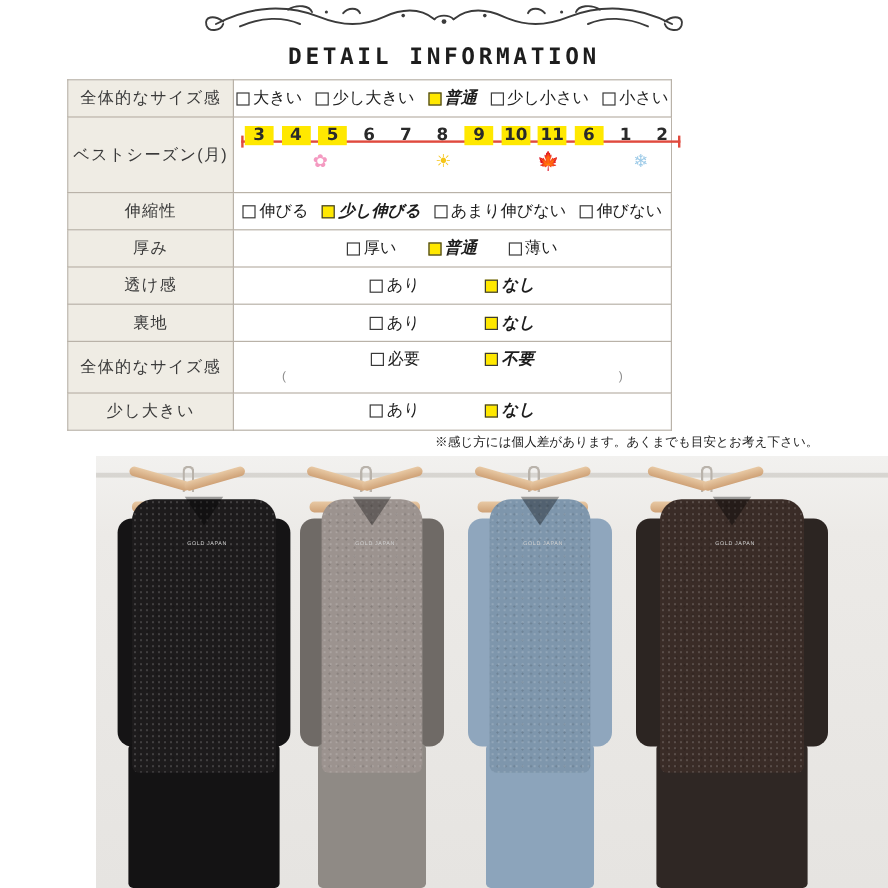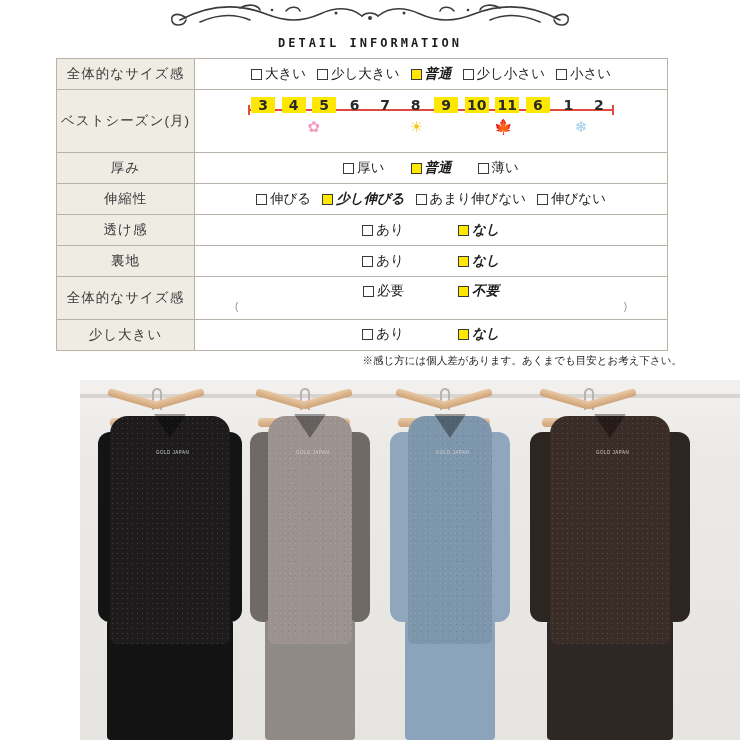--- a/index.html
+++ b/index.html
@@ -21,34 +21,34 @@
     width: 740px;
     height: 34px;
     display: flex;
     align-items: center;
     justify-content: center;
   }
 
   
   .title {
     text-align: center;
-    font-size: 12px;
+    font-size: 19px;
     letter-spacing: 3px;
     color: #1d1d1d;
     font-weight: bold;
     font-family: "DejaVu Sans Mono", monospace;
     padding: 2px 0 8px 0;
   }
 
   
   .tbl-wrap {
     padding: 0 56px;
   }
   table.detail {
-    width: 612px;
+    width: 504px;
     border-collapse: collapse;
     table-layout: fixed;
   }
   table.detail td {
     border: 1px solid #b9b2a8;
     vertical-align: middle;
   }
   td.lbl {
     width: 138px;
     background: #efece4;
@@ -356,57 +356,57 @@
                 <div class="season-icons">
                   <span class="sicon spring" style="left: 18%;">✿</span>
                   <span class="sicon summer" style="left: 46%;">☀</span>
                   <span class="sicon autumn" style="left: 70%;">🍁</span>
                   <span class="sicon winter" style="left: 91%;">❄</span>
                 </div>
               </div>
             </td>
           </tr>
           <tr>
+            <td class="lbl">伸縮性</td>
+            <td class="val">
+              <div class="opts">
+                <span class="opt">
+                  <span class="box"></span>
+                  <span class="txt">伸びる</span>
+                </span>
+                <span class="opt sel">
+                  <span class="box"></span>
+                  <span class="txt">少し伸びる</span>
+                </span>
+                <span class="opt">
+                  <span class="box"></span>
+                  <span class="txt">あまり伸びない</span>
+                </span>
+                <span class="opt">
+                  <span class="box"></span>
+                  <span class="txt">伸びない</span>
+                </span>
+              </div>
+            </td>
+          </tr>
+          <tr>
             <td class="lbl">厚み</td>
             <td class="val">
               <div class="opts wide">
                 <span class="opt">
                   <span class="box"></span>
                   <span class="txt">厚い</span>
                 </span>
                 <span class="opt sel">
                   <span class="box"></span>
                   <span class="txt">普通</span>
                 </span>
                 <span class="opt">
                   <span class="box"></span>
                   <span class="txt">薄い</span>
-                </span>
-              </div>
-            </td>
-          </tr>
-          <tr>
-            <td class="lbl">伸縮性</td>
-            <td class="val">
-              <div class="opts">
-                <span class="opt">
-                  <span class="box"></span>
-                  <span class="txt">伸びる</span>
-                </span>
-                <span class="opt sel">
-                  <span class="box"></span>
-                  <span class="txt">少し伸びる</span>
-                </span>
-                <span class="opt">
-                  <span class="box"></span>
-                  <span class="txt">あまり伸びない</span>
-                </span>
-                <span class="opt">
-                  <span class="box"></span>
-                  <span class="txt">伸びない</span>
                 </span>
               </div>
             </td>
           </tr>
           <tr>
             <td class="lbl">透け感</td>
             <td class="val">
               <div class="opts xwide">
                 <span class="opt">
                   <span class="box"></span>

